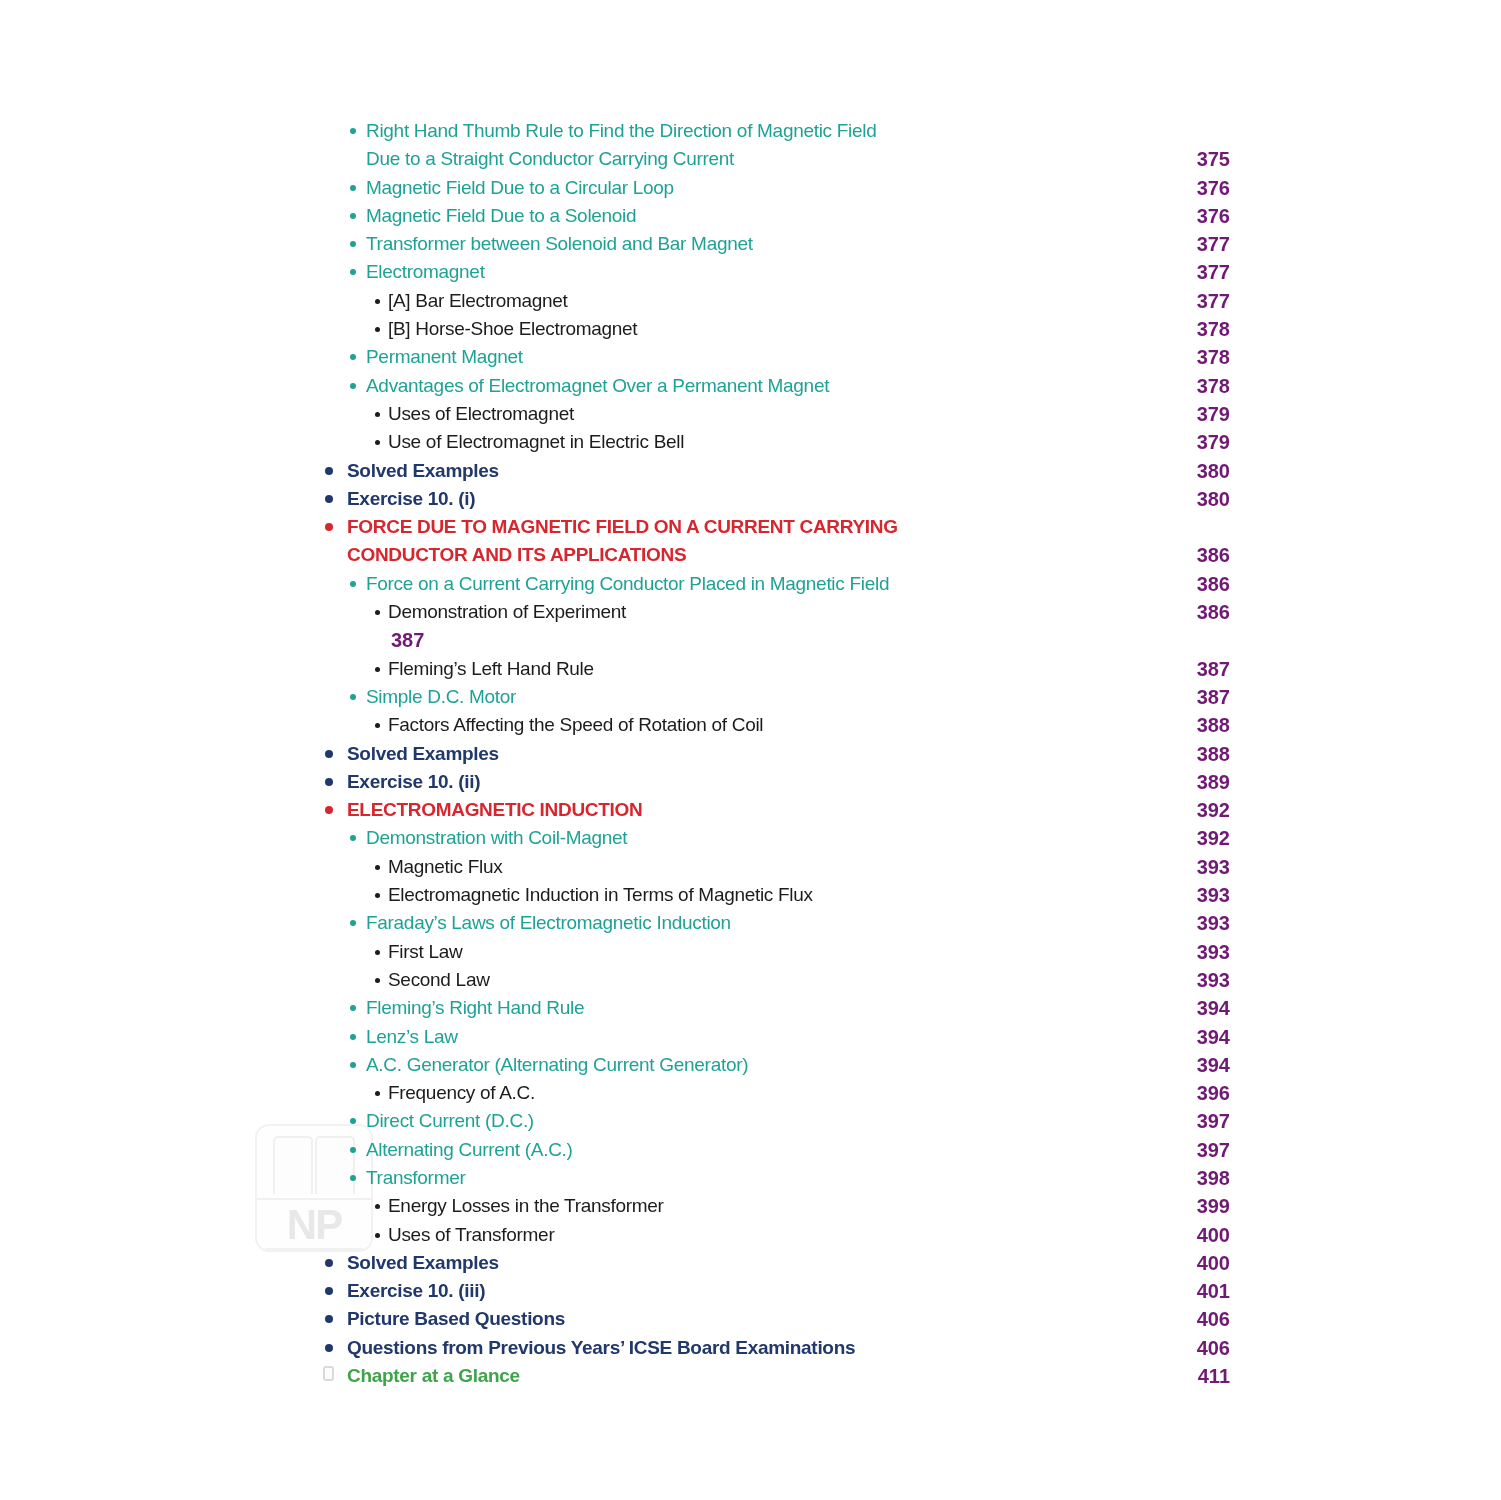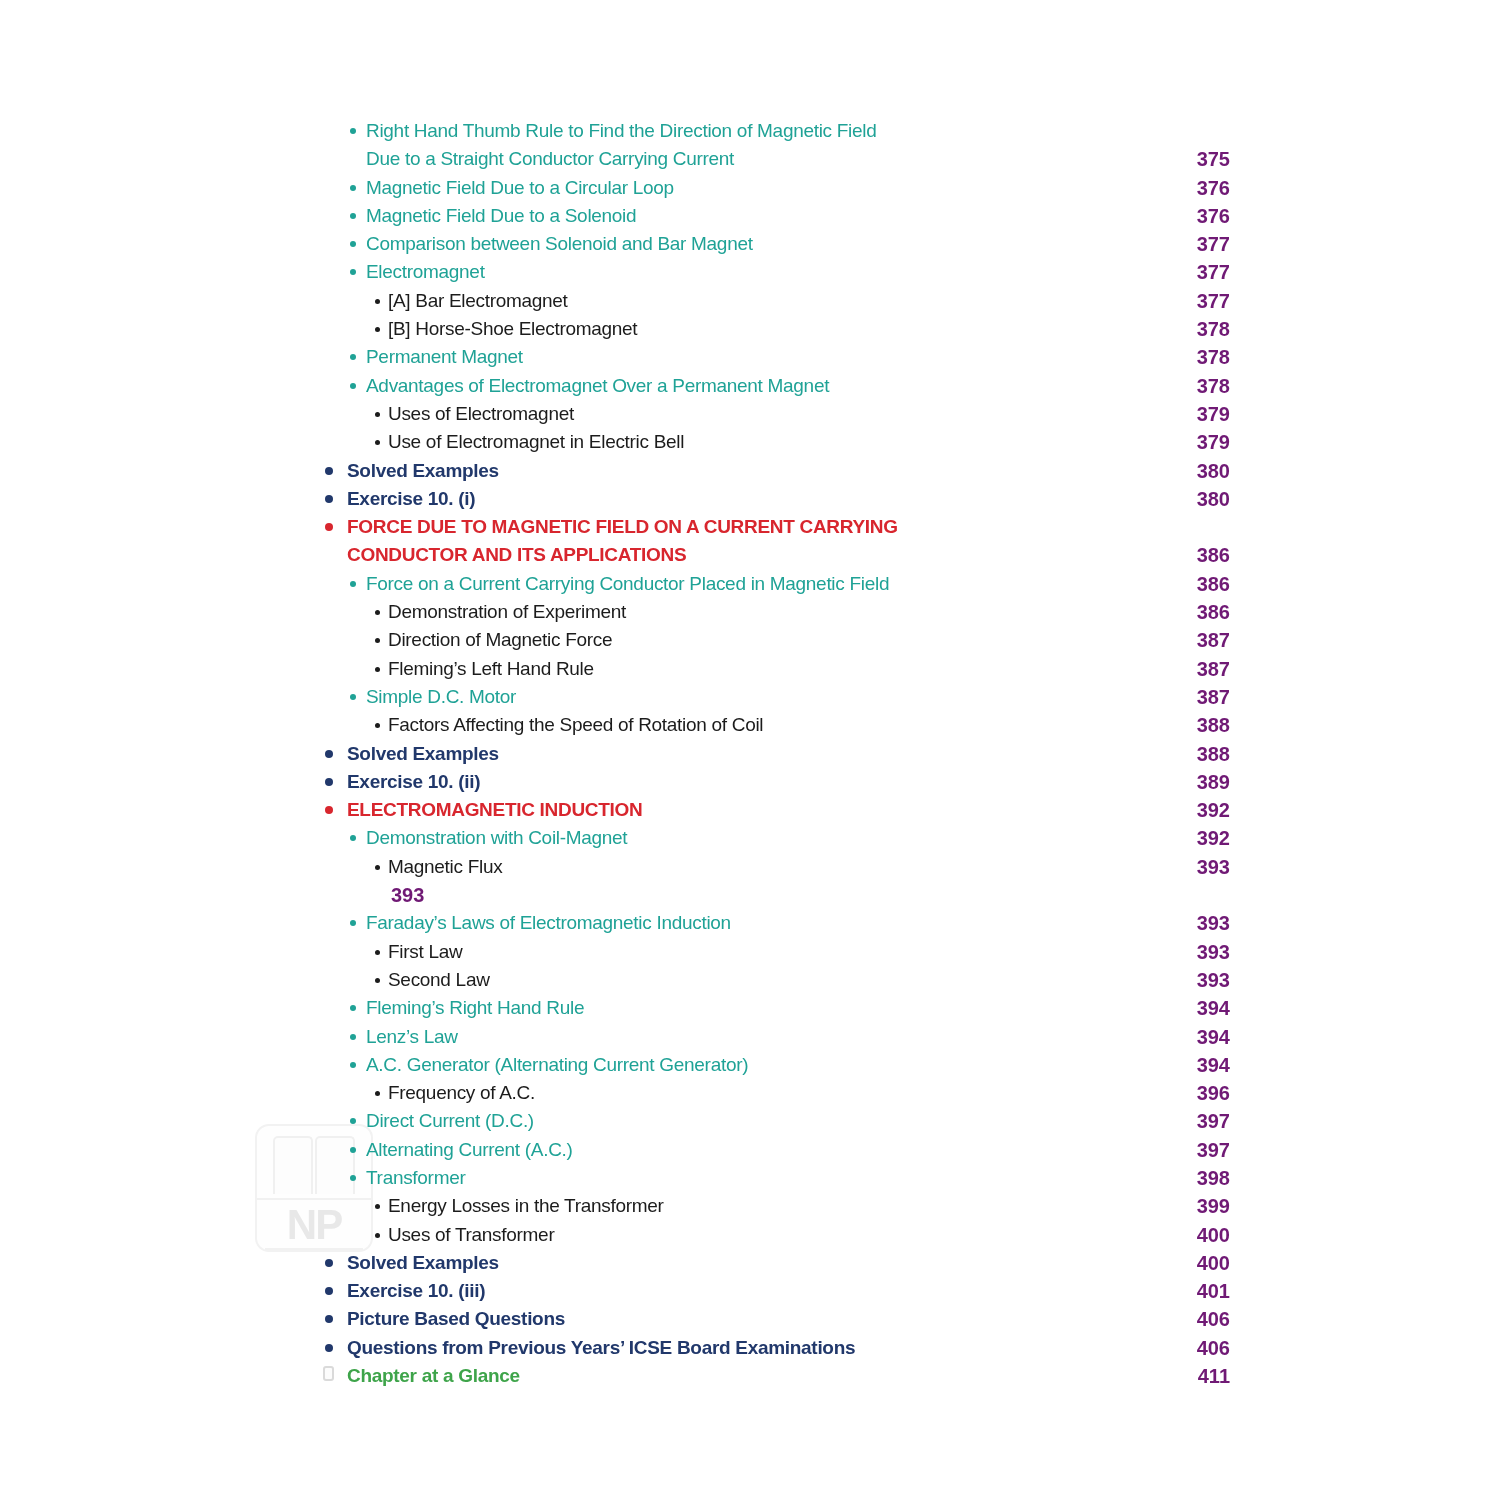--- a/index.html
+++ b/index.html
@@ -148,21 +148,21 @@
       <div class="row lvl2 style-teal">
     <span class="main">
       <span class="bullet"></span>
       <span class="label">Magnetic Field Due to a Solenoid</span>
     </span>
     <span class="page-num">376</span>
   </div>
       <div class="row lvl2 style-teal">
     <span class="main">
       <span class="bullet"></span>
-      <span class="label">Comparison between Solenoid and Bar Magnet</span>
+      <span class="label">Transformer between Solenoid and Bar Magnet</span>
     </span>
     <span class="page-num">377</span>
   </div>
       <div class="row lvl2 style-teal">
     <span class="main">
       <span class="bullet"></span>
       <span class="label">Electromagnet</span>
     </span>
     <span class="page-num">377</span>
   </div>
@@ -237,24 +237,20 @@
     <span class="page-num">386</span>
   </div>
       <div class="row lvl3 style-black">
     <span class="main">
       <span class="bullet"></span>
       <span class="label">Demonstration of Experiment</span>
     </span>
     <span class="page-num">386</span>
   </div>
       <div class="row lvl3 style-black">
-    <span class="main">
-      <span class="bullet"></span>
-      <span class="label">Direction of Magnetic Force</span>
-    </span>
     <span class="page-num">387</span>
   </div>
       <div class="row lvl3 style-black">
     <span class="main">
       <span class="bullet"></span>
       <span class="label">Fleming’s Left Hand Rule</span>
     </span>
     <span class="page-num">387</span>
   </div>
       <div class="row lvl2 style-teal">
@@ -300,20 +296,24 @@
     <span class="page-num">392</span>
   </div>
       <div class="row lvl3 style-black">
     <span class="main">
       <span class="bullet"></span>
       <span class="label">Magnetic Flux</span>
     </span>
     <span class="page-num">393</span>
   </div>
       <div class="row lvl3 style-black">
+    <span class="main">
+      <span class="bullet"></span>
+      <span class="label">Electromagnetic Induction in Terms of Magnetic Flux</span>
+    </span>
     <span class="page-num">393</span>
   </div>
       <div class="row lvl2 style-teal">
     <span class="main">
       <span class="bullet"></span>
       <span class="label">Faraday’s Laws of Electromagnetic Induction</span>
     </span>
     <span class="page-num">393</span>
   </div>
       <div class="row lvl3 style-black">

